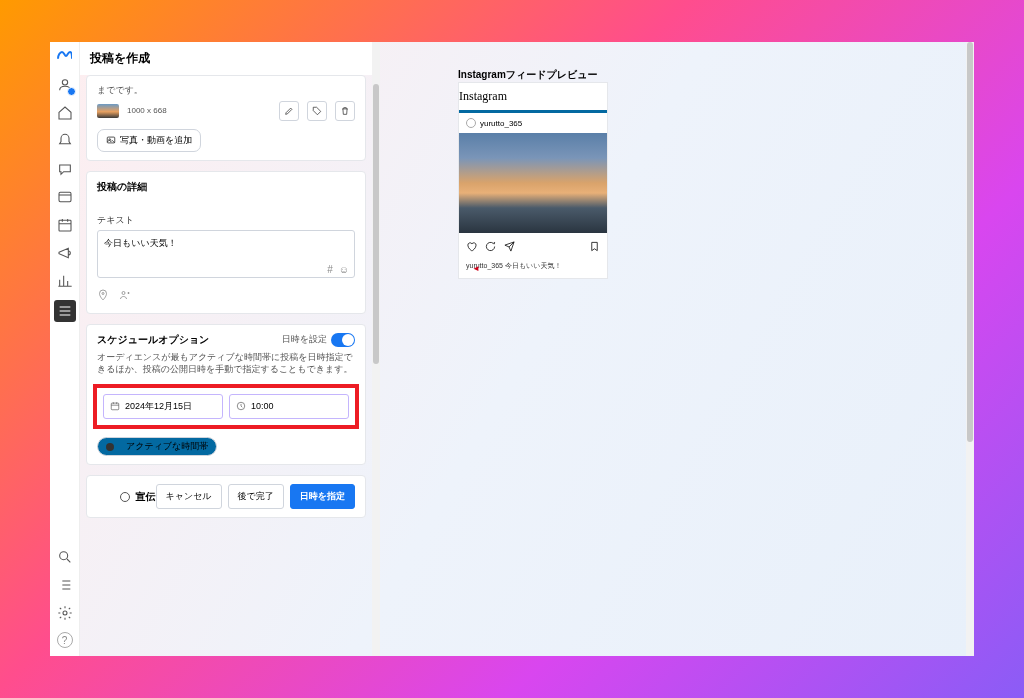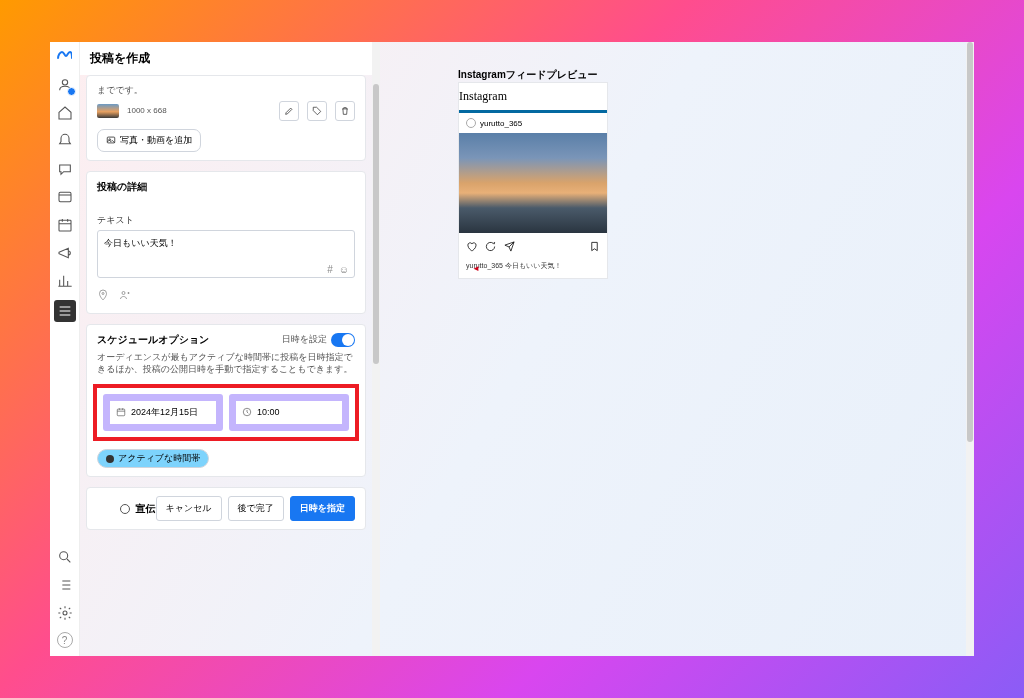--- a/index.html
+++ b/index.html
@@ -38,23 +38,23 @@
   .locrow{display:flex;gap:10px;margin-top:12px}
   .locrow svg{width:12px;height:12px;stroke:#888;fill:none;stroke-width:1.6}
   .sched-head{display:flex;justify-content:space-between;align-items:center}
   .sched-title{font-size:10px;font-weight:600}
   .toggle-wrap{display:flex;align-items:center;gap:4px}
   .toggle-label{font-size:9px;color:#555}
   .toggle{width:24px;height:14px;background:#1877f2;border-radius:7px;position:relative}
   .toggle::after{content:"";position:absolute;right:1px;top:1px;width:12px;height:12px;background:#fff;border-radius:50%}
   .redbox{border:4px solid #ed1c24;padding:6px;margin:8px -4px}
   .dt-row{display:flex;gap:6px}
-  .dt-field{flex:1;border:7px solid #c4b5fd;border-radius:3px;padding:5px 6px;font-size:9px;display:flex;align-items:center;gap:5px;background:#fff}
+  .dt-field{flex:1;border:1px solid #c4b5fd;border-radius:3px;padding:5px 6px;font-size:9px;display:flex;align-items:center;gap:5px;background:#fff}
   .dt-field svg{width:10px;height:10px;stroke:#555;fill:none;stroke-width:1.6}
-  .pill{display:inline-flex;align-items:center;gap:4px;font-size:9px;border:1px solid #d0d5dd;border-radius:10px;padding:2px 8px;background:#7dd3fc}
+  .pill{display:inline-flex;align-items:center;gap:12px;font-size:9px;border:1px solid #d0d5dd;border-radius:10px;padding:2px 8px;background:#0369a1}
   .pill .dot{width:8px;height:8px;border-radius:50%;background:#333}
   .footer-card{background:#fff;border:1px solid #e5e7eb;border-radius:4px;padding:8px 10px;display:flex;align-items:center;justify-content:flex-end}
   .radio{width:10px;height:10px;border:1.5px solid #555;border-radius:50%}
   .btns{display:flex;gap:6px}
   .btn{font-size:9px;border:1px solid #d0d5dd;border-radius:3px;padding:5px 9px;background:#fff;cursor:pointer}
   .btn.primary{background:#1877f2;border-color:#1877f2;color:#fff;font-weight:600}
   .scrollbar{width:8px;background:#f2f2f2;position:relative}
   .scroll-thumb{position:absolute;top:42px;left:1px;width:6px;height:280px;background:#c8c8c8;border-radius:3px}
   
   .preview{flex:1;padding:26px 0 0 78px}

